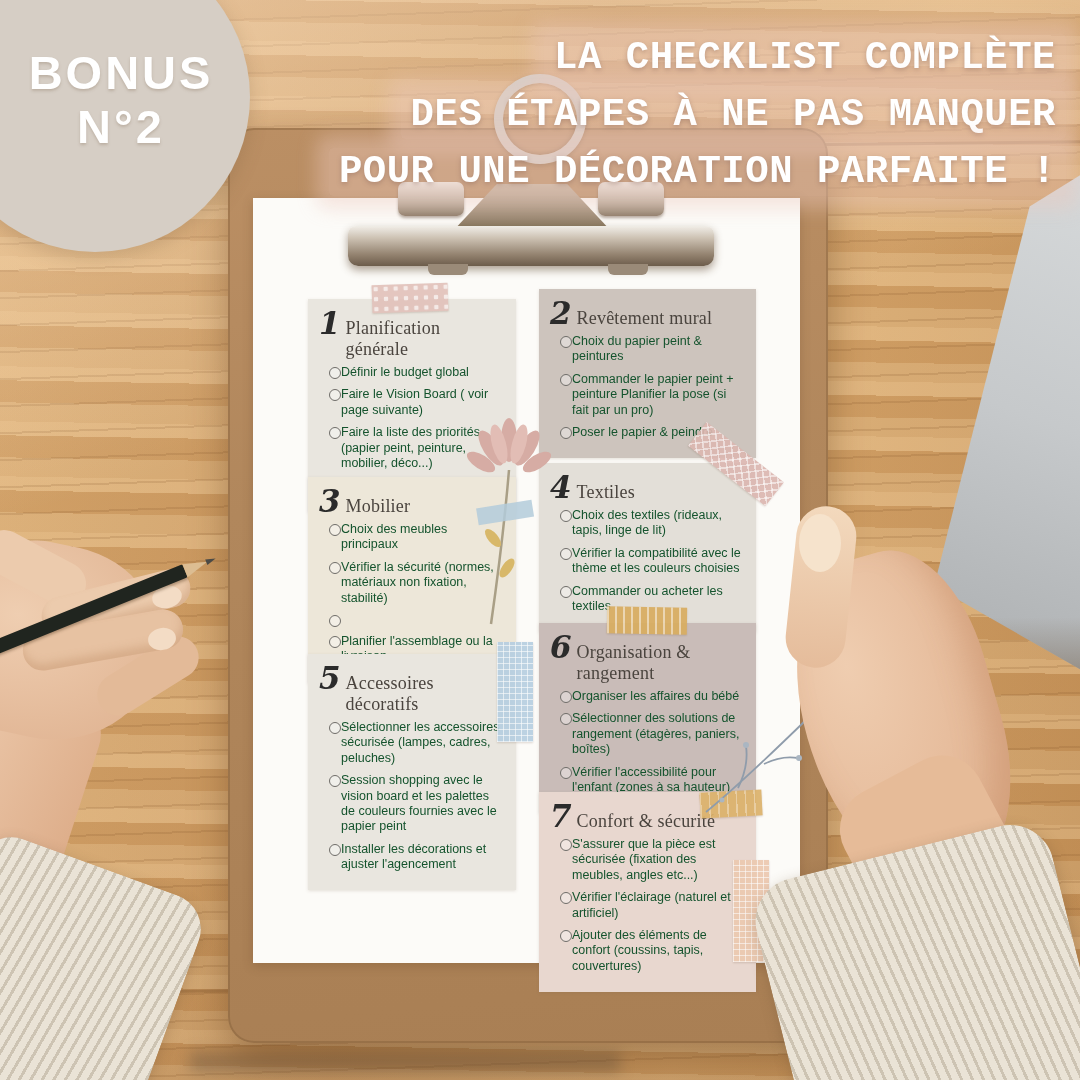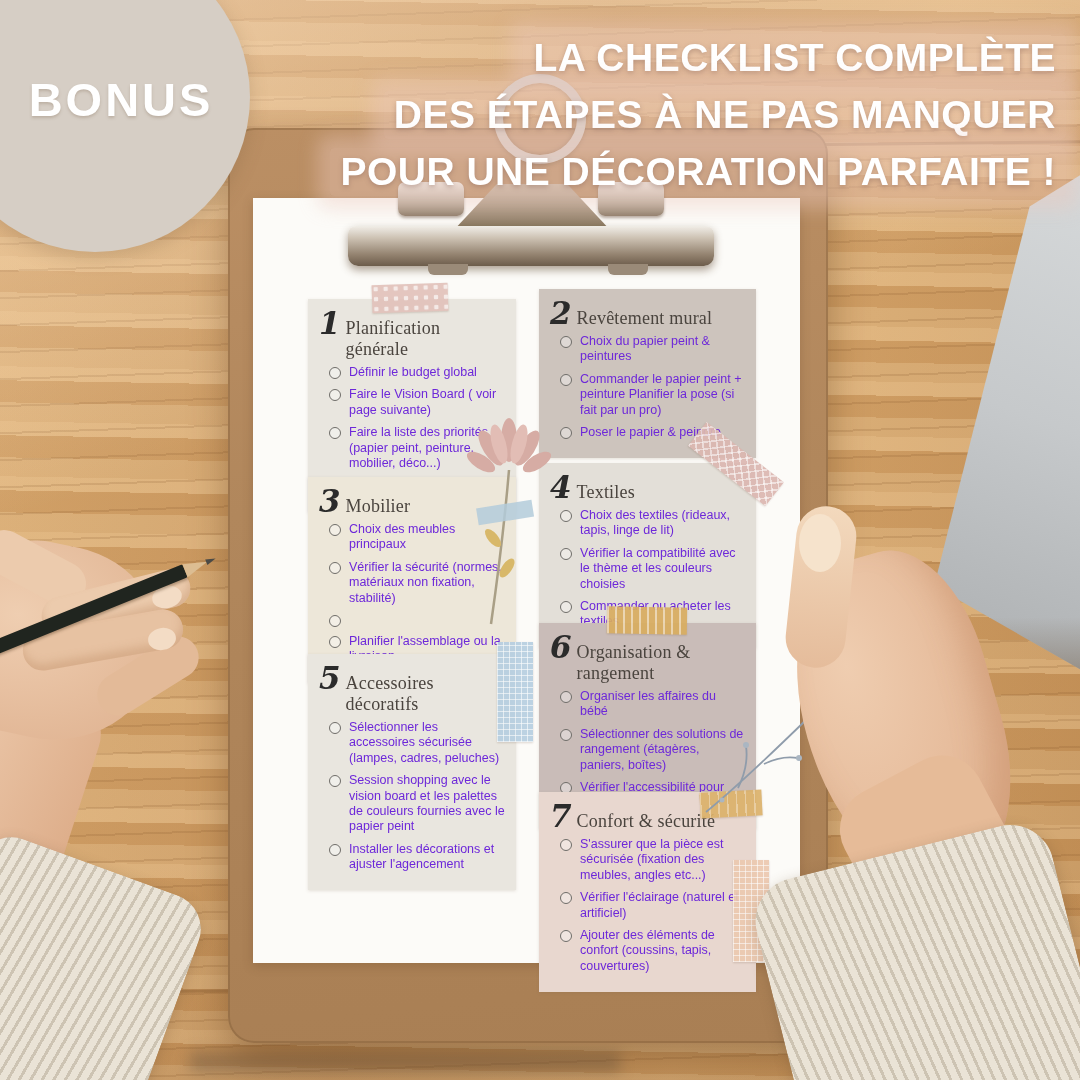--- a/index.html
+++ b/index.html
@@ -70,37 +70,37 @@
     position:absolute;left:-60px;top:-58px;width:310px;height:310px;border-radius:50%;
     background:#d6cec5;display:flex;flex-direction:column;align-items:center;justify-content:center;
     box-shadow:0 6px 18px rgba(120,90,60,.25);
   }
   .badge .b-line{
     color:#fff;font-weight:bold;font-size:47px;letter-spacing:3px;line-height:1.1;
     padding-left:52px;padding-top:46px;margin-top:-40px;text-shadow:0 2px 3px rgba(140,120,100,.35);
   }
   .badge .b-line + .b-line{margin-top:2px;padding-top:0;}
   
-  .headline{position:absolute;top:34px;right:14px;text-align:right;z-index:60;}
+  .headline{position:absolute;top:34px;right:14px;text-align:right;z-index:60;font-family:Liberation Mono, monospace;}
   .headline .h-line{
     display:inline-block;margin-bottom:9px;padding:2px 10px;border-radius:4px;
     font-weight:bold;font-size:39px;letter-spacing:.5px;color:#ffffff;
     background:rgba(235,199,188,.42);box-shadow:0 0 18px 13px rgba(235,199,188,.42);
     text-shadow:0 2px 5px rgba(135,100,88,.45);white-space:nowrap;
   }
   
   .card{
     position:absolute;padding:9px 11px 11px 11px;box-sizing:border-box;
     box-shadow:0 1px 3px rgba(120,100,80,.18);
   }
   .card-head{display:flex;align-items:baseline;gap:5px;margin-bottom:5px;}
   .num{font-family:"DejaVu Serif",serif;font-style:italic;font-weight:bold;font-size:31px;line-height:1;color:#2b2b2b;}
   .card-title{font-family:"Liberation Serif",serif;font-size:18px;color:#4a443e;letter-spacing:.2px;}
   ul.items{list-style:none;margin:0;padding:0 0 0 10px;}
-  ul.items li{display:flex;gap:8px;margin-bottom:7px;font-size:12.5px;line-height:1.23;color:#6d28d9;}
+  ul.items li{display:flex;margin-bottom:7px;font-size:12.5px;line-height:1.23;color:#14532d;}
   ul.items .dot{flex:0 0 auto;width:10px;height:10px;border:1.6px solid #6f6d69;border-radius:50%;margin-top:2px;background:rgba(255,255,255,.35);}
   .c1{left:308px;top:299px;width:208px;}
   .c2{left:539px;top:289px;width:217px;}
   .c3{left:308px;top:477px;width:208px;}
   .c4{left:539px;top:463px;width:217px;}
   .c5{left:308px;top:654px;width:208px;}
   .c6{left:539px;top:623px;width:217px;}
   .c7{left:539px;top:792px;width:217px;}
   
   .tape{position:absolute;opacity:.92;box-shadow:0 1px 2px rgba(120,90,70,.25);}
@@ -372,20 +372,21 @@
 <div class="clip-ring"></div>
 <div class="clip-tab left"></div>
 <div class="clip-tab right"></div>
 <div class="clip-neck"></div>
 <div class="clip-base"></div>
 <div class="clip-foot f1"></div>
 <div class="clip-foot f2"></div>
 
 <div class="badge">
   <div class="b-line">BONUS</div>
+  <div class="b-line">N°2</div>
 </div>
 
 <div class="headline">
   <div><span class="h-line">LA CHECKLIST COMPLÈTE</span></div>
   <div><span class="h-line">DES ÉTAPES À NE PAS MANQUER</span></div>
   <div><span class="h-line">POUR UNE DÉCORATION PARFAITE !</span></div>
 </div>
 
 <div class="skin lhand-palm"></div>
 <div class="skin lthumb"></div>

